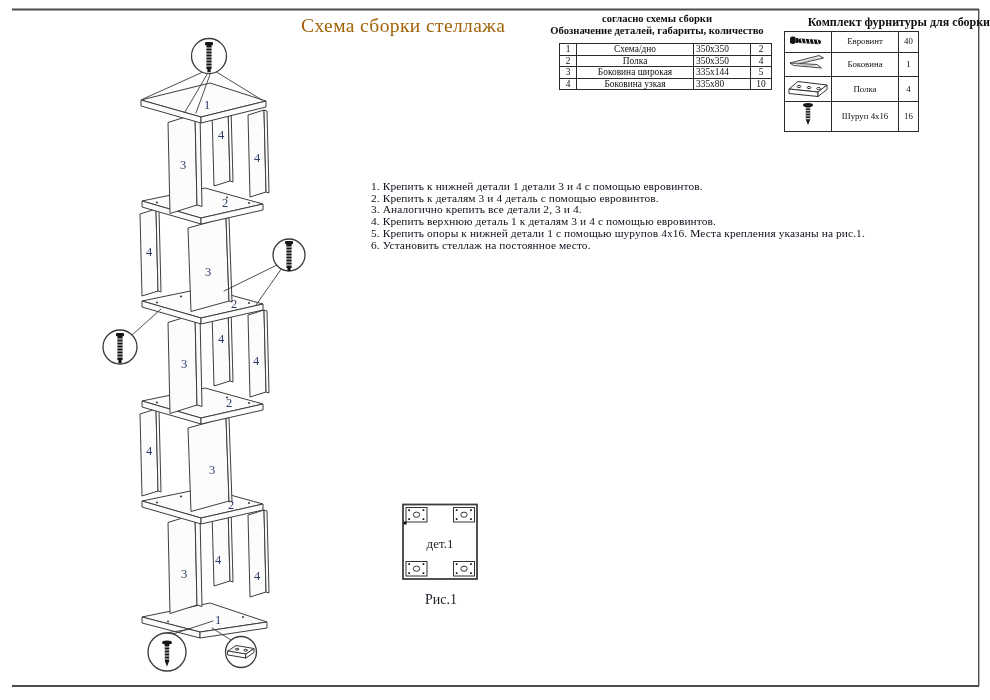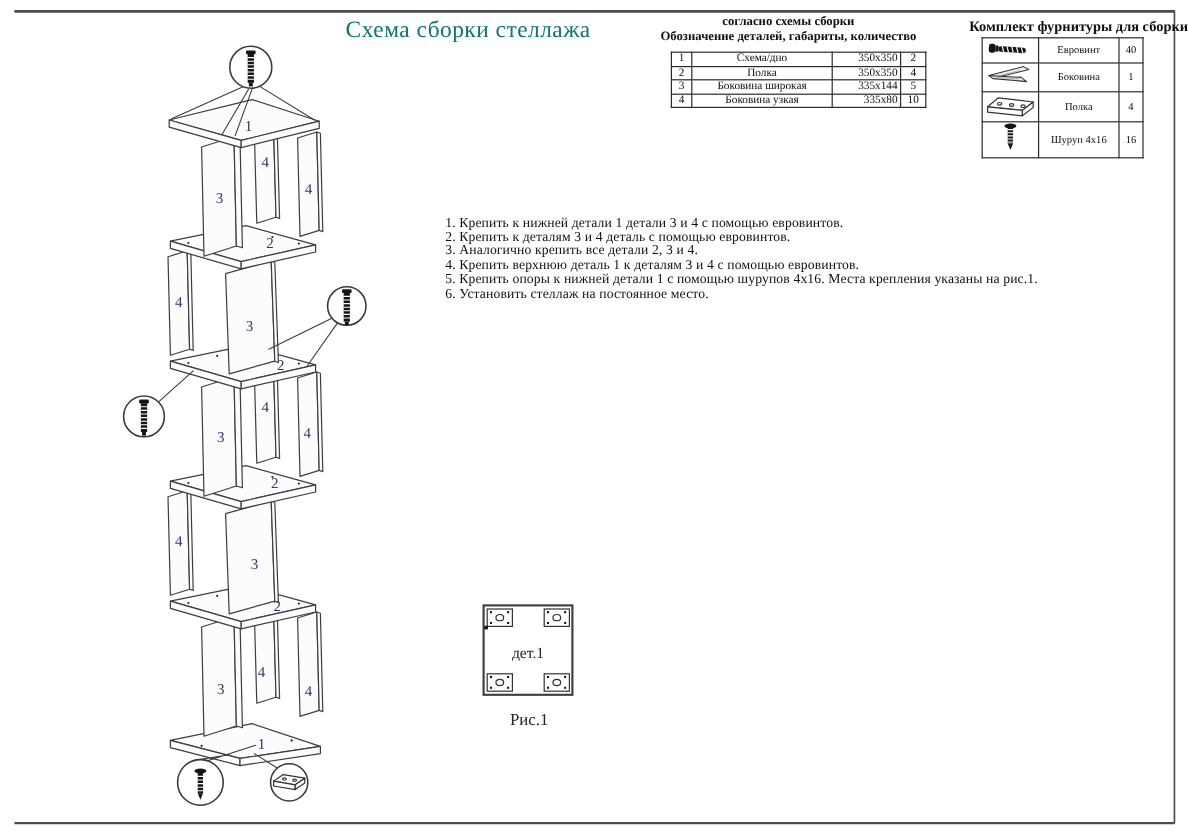--- a/index.html
+++ b/index.html
@@ -1,37 +1,37 @@
 <!DOCTYPE html>
 <html><head>
 <meta charset="utf-8">
 <style>
   html,body{margin:0;padding:0}
   body{
     width:990px;height:700px;position:relative;background:#ffffff;
     font-family:"Liberation Serif","DejaVu Serif",serif;color:#121212;overflow:hidden;
   }
   
-  .title{position:absolute;left:288px;top:15px;font-size:19.5px;letter-spacing:.4px;white-space:nowrap;color:#0f766e}
+  .title{position:absolute;left:301px;top:15px;font-size:19.5px;letter-spacing:.4px;white-space:nowrap;color:#a16207}
   
   .pt-head{position:absolute;left:536px;top:13px;width:242px;text-align:center;
            font-size:10.6px;font-weight:600;line-height:11.5px;color:#101010}
   
   table{border-collapse:collapse}
   .parts{position:absolute;left:559px;top:43px;font-size:9.4px;color:#101010}
   .parts td{border:1px solid #2b2b2b;height:10.5px;padding:0 2px;line-height:10px;white-space:nowrap}
   .parts td.n{width:12px;text-align:center}
   .parts td.name{width:112px;text-align:center}
   .parts td.name.cen{text-align:center}
-  .parts td.size{width:52px;text-align:right}
+  .parts td.size{width:52px;text-align:left}
   .parts td.q{width:16px;text-align:center}
   
   .hw-head{position:absolute;left:790px;top:15px;width:200px;text-align:right;
            font-size:12px;font-weight:600;color:#101010;white-space:nowrap}
-  .hw{position:absolute;left:818px;top:31px;font-size:8.8px;color:#101010}
+  .hw{position:absolute;left:784px;top:31px;font-size:8.8px;color:#101010}
   .hw td{border:1px solid #2b2b2b;padding:0 1px;text-align:center;line-height:1.06;vertical-align:middle}
   .hw td.icon{width:44px}
   .hw td.hname{width:64px}
   .hw td.hq{width:17px}
   .hw tr:nth-child(1){height:21px}
   .hw tr:nth-child(2){height:24px}
   .hw tr:nth-child(3){height:19px}
   .hw tr:nth-child(4){height:22px}
   .hw tr:nth-child(5){height:27px}
   

